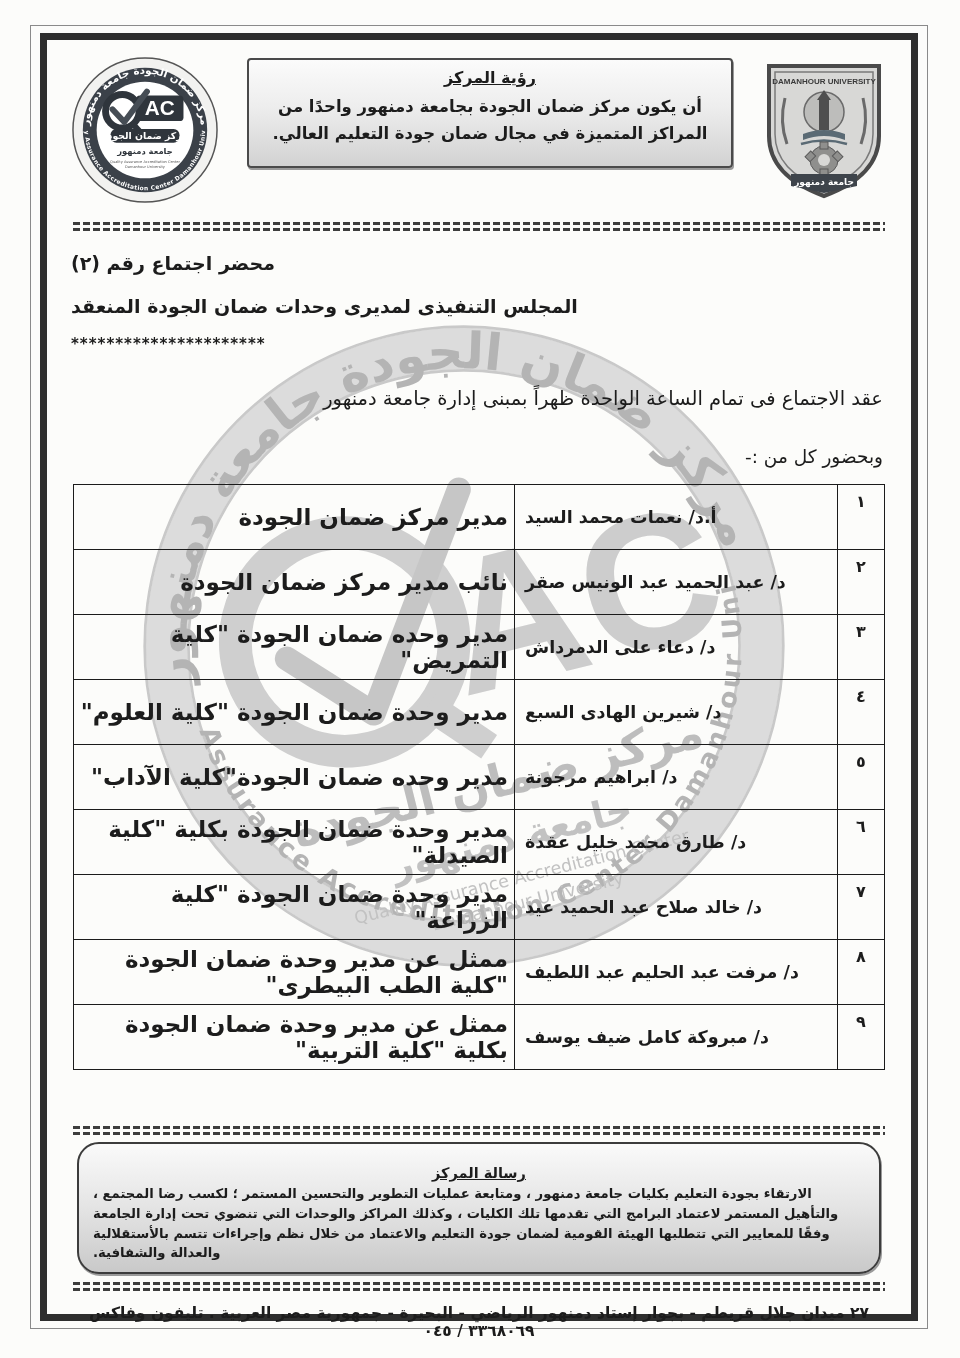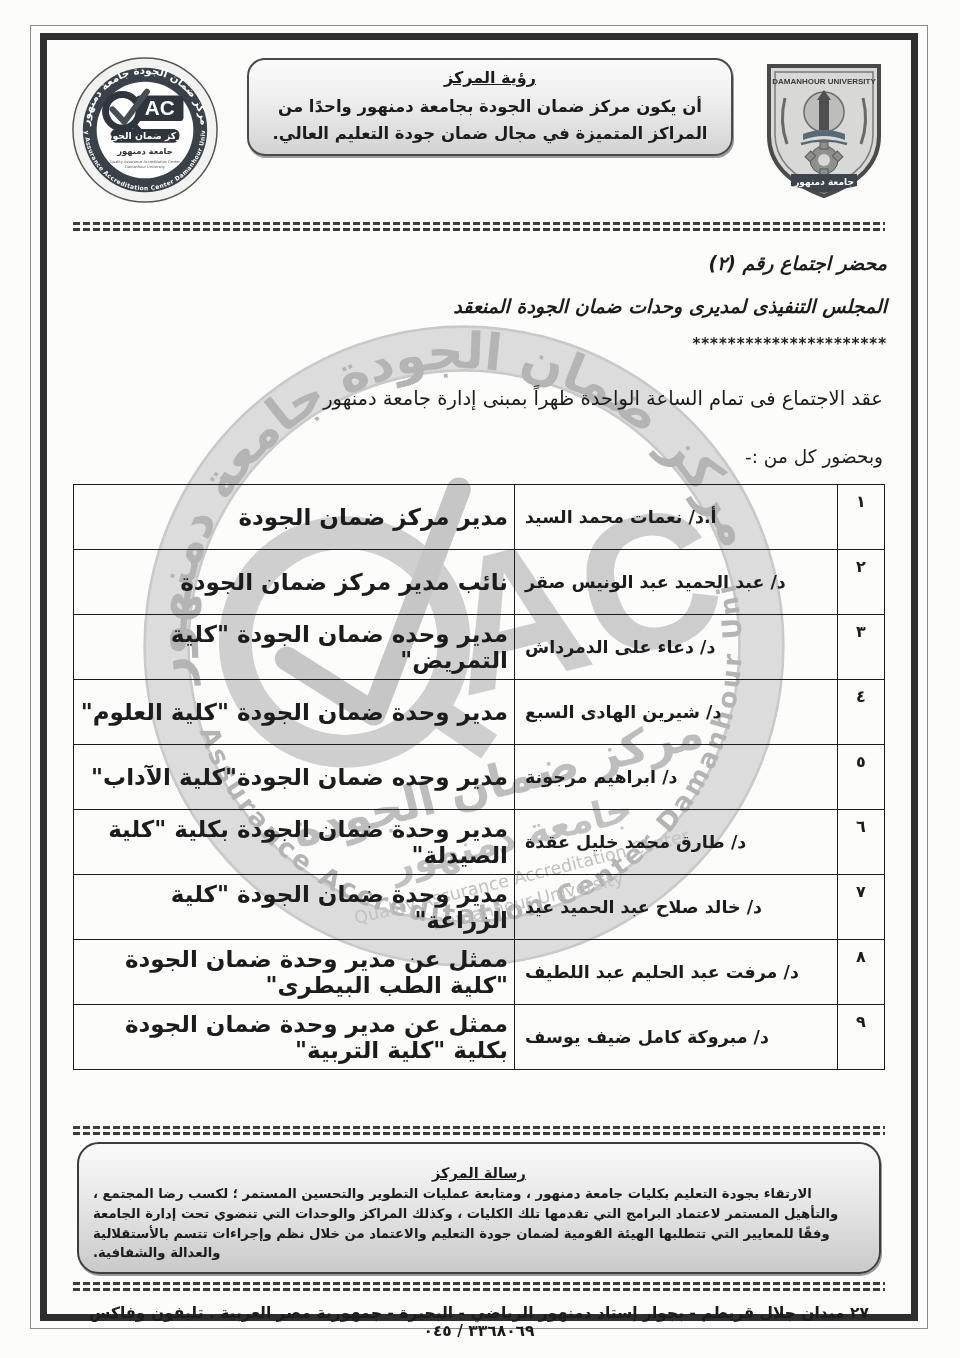--- a/index.html
+++ b/index.html
@@ -15,43 +15,43 @@
   .content{position:absolute;left:47px;top:40px;right:49px;bottom:44px;padding:14px 24px 0;box-sizing:border-box;z-index:1;}
 
   
   .watermark{position:absolute;left:136px;top:318px;width:656px;height:656px;transform:rotate(-14deg);z-index:0;pointer-events:none;}
 
   
   .header{display:flex;direction:ltr;align-items:flex-start;}
   .qac-logo{width:148px;height:148px;flex:0 0 148px;margin-top:2px;}
   .vision-box{
     flex:1;margin:4px 28px 0;min-height:86px;
-    border:2px solid #4a4a4a;border-radius:18px;
+    border:2px solid #4a4a4a;border-radius:4px;
     background:linear-gradient(180deg,#fbfbfb 0%,#ededed 45%,#d2d2d2 100%);
-    padding:8px 18px 0;text-align:center;direction:rtl;
+    padding:8px 18px 12px;text-align:center;direction:rtl;
     box-shadow:1px 2px 0 #9a9a9a;
   }
   .vision-title{font-weight:bold;font-size:16px;text-decoration:underline;margin-bottom:6px;}
   .vision-text{font-weight:bold;font-size:16.5px;line-height:1.65;}
   .shield-logo{width:126px;height:142px;flex:0 0 126px;margin-top:6px;}
 
   
   .eqline{
     height:9px;margin:0 2px;
     background-image:
       repeating-linear-gradient(90deg,#3d3d3d 0 7px,transparent 7px 10px),
       repeating-linear-gradient(90deg,#3d3d3d 0 7px,transparent 7px 10px);
     background-size:100% 3px,100% 3px;
     background-position:0 0,0 6px;
     background-repeat:no-repeat;
   }
   .eqline.top{margin-top:18px;}
 
   
-  .title-block{text-align:right;direction:rtl;font-style:italic;}
+  .title-block{text-align:left;direction:rtl;}
   .title-line{font-weight:bold;font-size:19px;margin-top:21px;}
   .stars{font-weight:bold;font-size:15px;letter-spacing:1px;margin-top:18px;direction:ltr;}
 
   .opening{direction:rtl;text-align:right;font-weight:normal;font-size:19.5px;margin:34px 4px 0;}
   .attendees-label{direction:rtl;text-align:right;font-weight:normal;font-size:18.5px;margin:36px 4px 0;}
 
   
   table.attendees{
     width:812px;margin:17px auto 0;border-collapse:collapse;direction:rtl;
     font-weight:bold;

